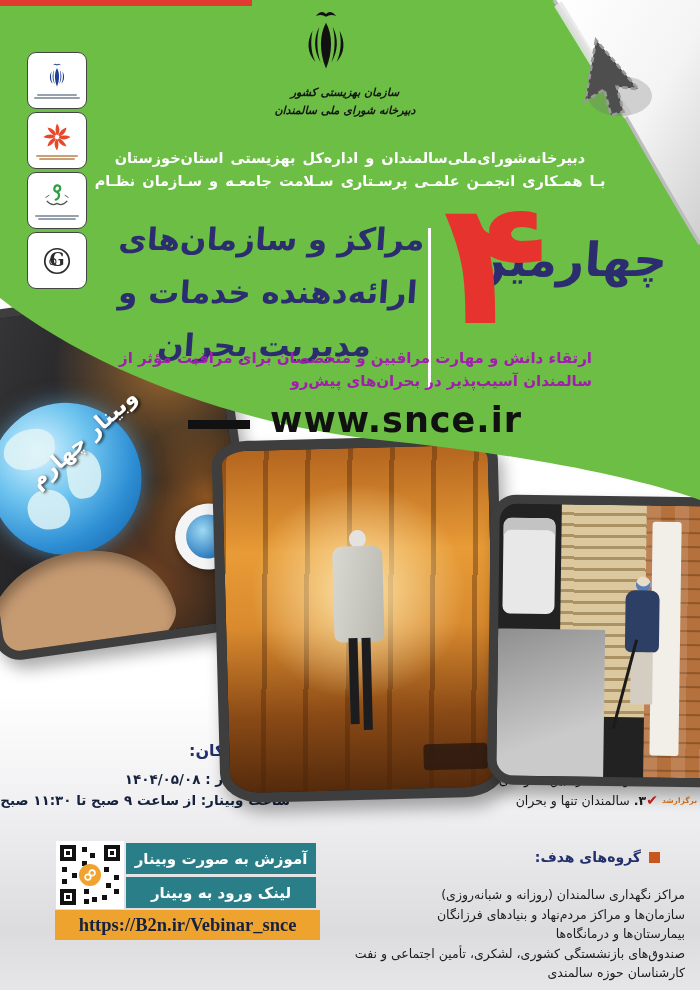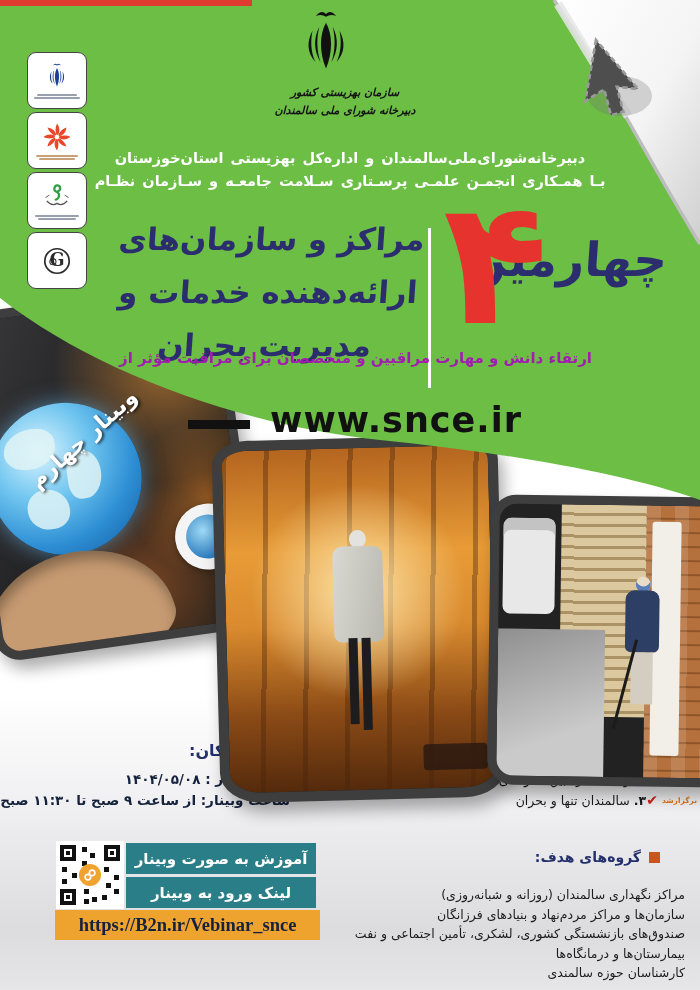--- a/index.html
+++ b/index.html
@@ -213,20 +213,21 @@
 <div class="ordinal">چهارمین</div>
 <div class="big-four">۴</div>
 <div class="vline"></div>
 <div class="main-title">
   <div>مراکز و سازمان‌های</div>
   <div>ارائه‌دهنده خدمات و</div>
   <div>مدیریت بحران</div>
 </div>
 <div class="subtitle">
   <div>ارتقاء دانش و مهارت مراقبین و متخصصان برای مراقبت مؤثر از</div>
+  <div>سالمندان آسیب‌پذیر در بحران‌های پیش‌رو</div>
 </div>
 <div class="site-row">
   <span class="site-dash"></span>
   <span class="site-url">www.snce.ir</span>
 </div>
 
 <div class="photo photo1">
   <div class="photo1-bg"></div>
   <div class="globe">
     <div class="land" style="left:18px;top:22px;width:52px;height:40px;border-radius:60% 40% 55% 45%;"></div>
@@ -288,22 +289,22 @@
   </div>
 </div>
 
 <div class="sec-head groups-head">
   <span class="bullet"></span>
   <span>گروه‌های هدف:</span>
 </div>
 <div class="group-list">
   <div>مراکز نگهداری سالمندان (روزانه و شبانه‌روزی)</div>
   <div>سازمان‌ها و مراکز مردم‌نهاد و بنیادهای فرزانگان</div>
+  <div>بیمارستان‌ها و درمانگاه‌ها</div>
   <div>صندوق‌های بازنشستگی کشوری، لشکری، تأمین اجتماعی و نفت</div>
-  <div>بیمارستان‌ها و درمانگاه‌ها</div>
   <div>کارشناسان حوزه سالمندی</div>
 </div>
 
 <div class="sec-head sched-head">
   <span class="bullet"></span>
   <span>زمان‌ومکان:</span>
 </div>
 <div class="sched-lines">
   <div>تاریخ وبینار : ۱۴۰۴/۰۵/۰۸</div>
   <div>ساعت وبینار: از ساعت ۹ صبح تا ۱۱:۳۰ صبح</div>

